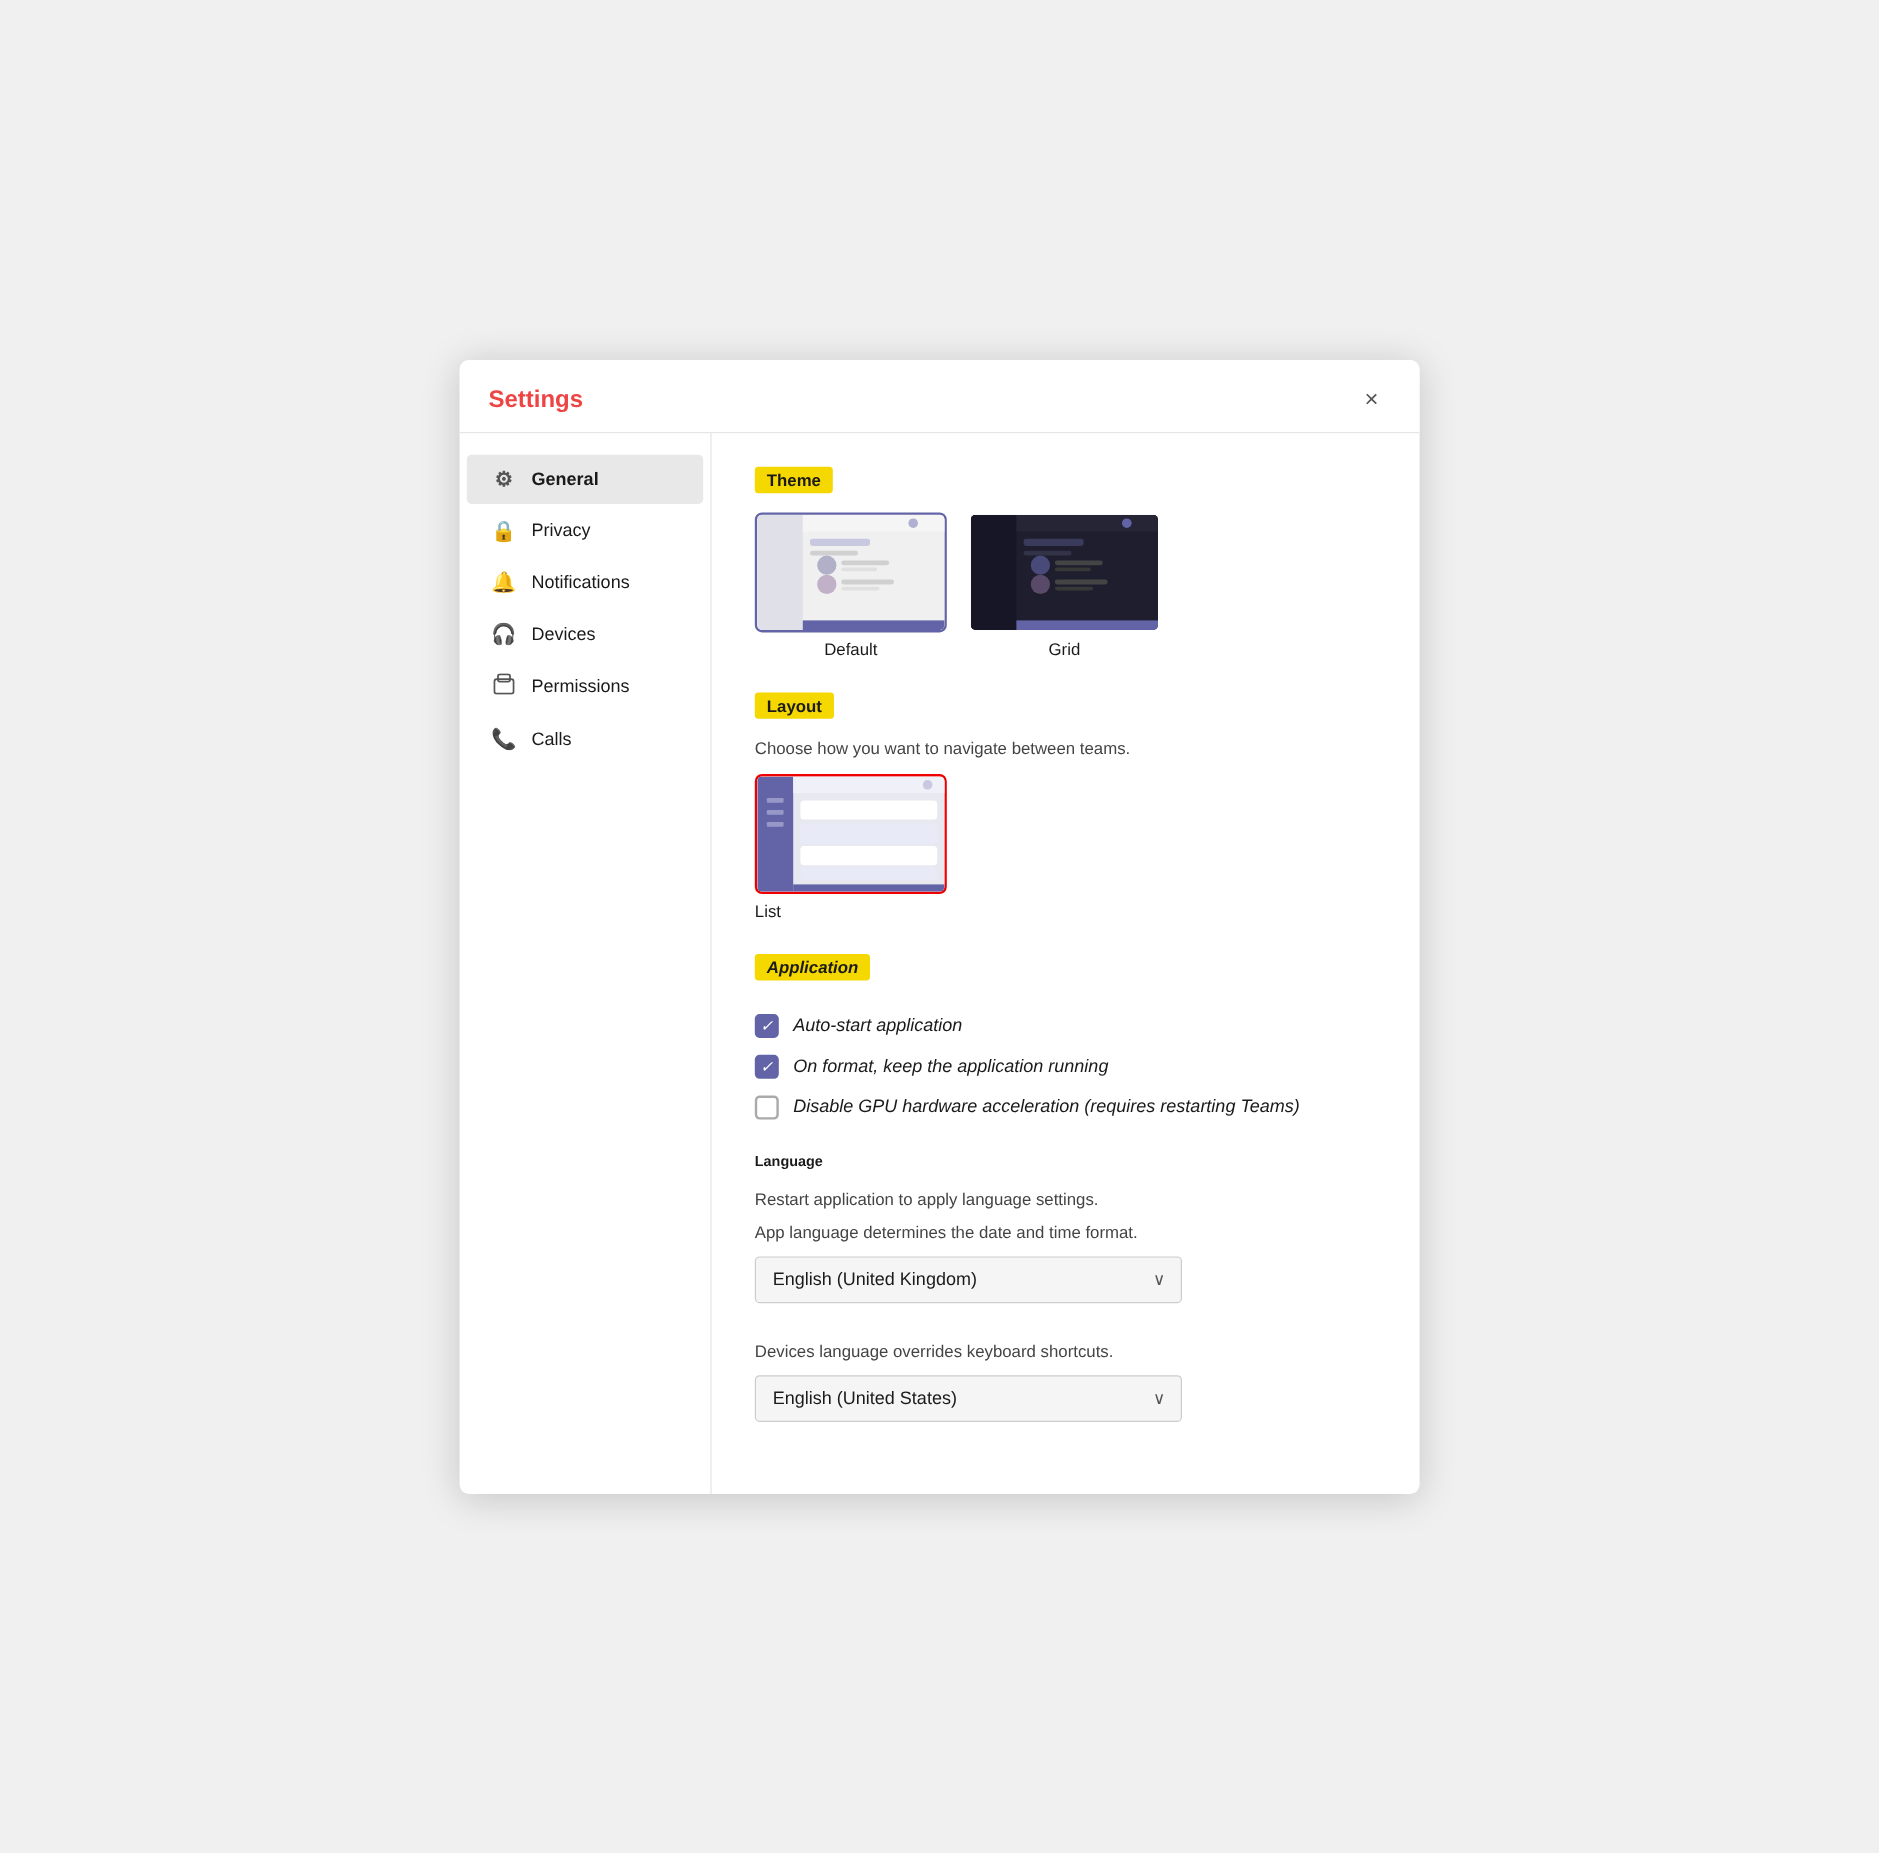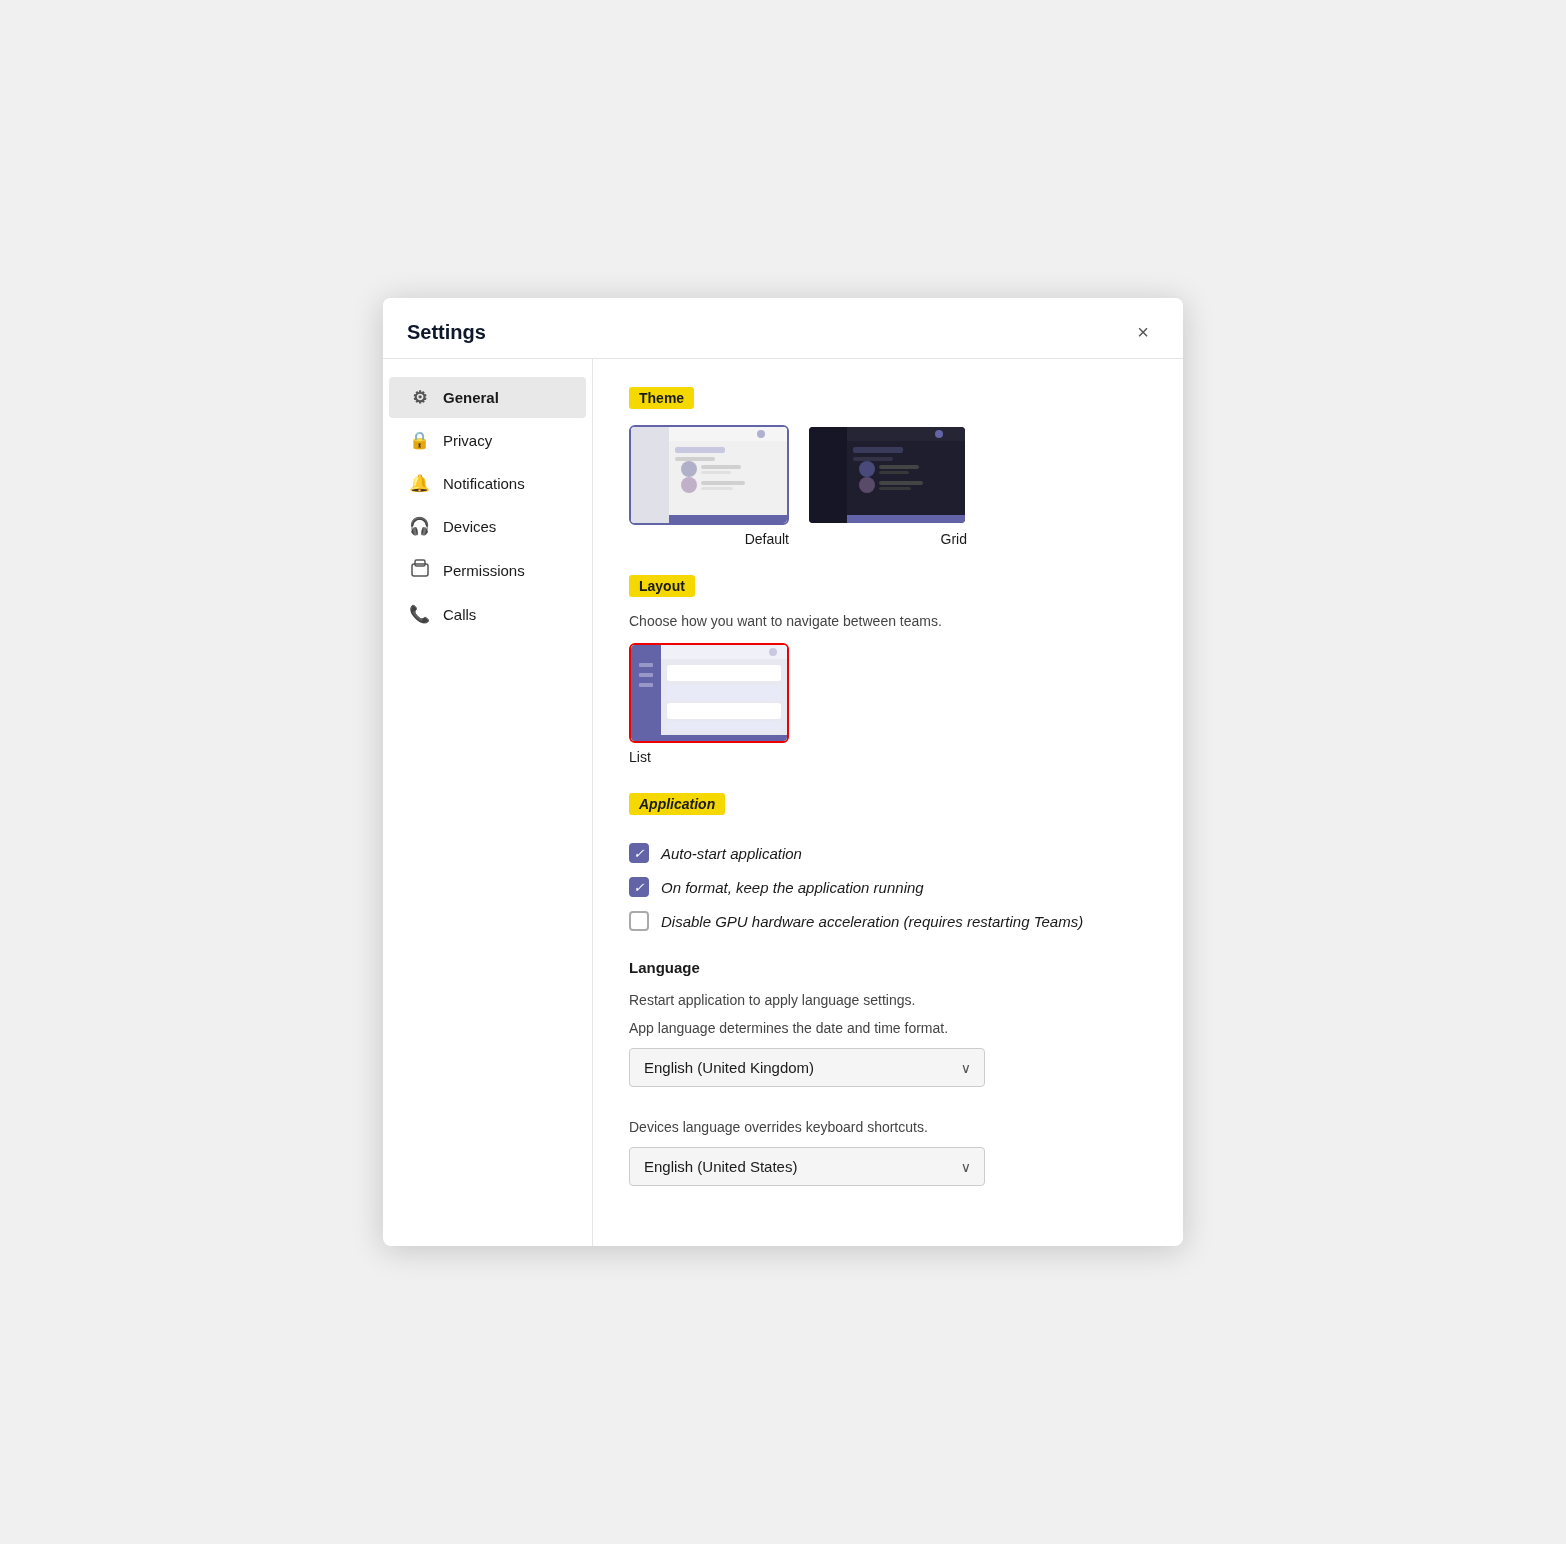--- a/index.html
+++ b/index.html
@@ -25,21 +25,21 @@
       display: flex;
       align-items: center;
       justify-content: space-between;
       padding: 18px 24px 10px 24px;
       border-bottom: 1px solid #e5e5e5;
       background: #fff;
     }
     .titlebar-title {
       font-size: 20px;
       font-weight: 700;
-      color: #0f172a;
+      color: #ef4444;
     }
     .close-btn {
       background: none;
       border: none;
       cursor: pointer;
       font-size: 20px;
       color: #555;
       width: 32px;
       height: 32px;
       display: flex;
@@ -94,21 +94,21 @@
       margin-bottom: 16px;
     }
     .theme-row {
       display: flex;
       gap: 18px;
       margin-bottom: 28px;
     }
     .theme-card {
       display: flex;
       flex-direction: column;
-      align-items: flex-end;
+      align-items: center;
       cursor: pointer;
     }
     .theme-preview {
       width: 160px;
       height: 100px;
       border-radius: 6px;
       overflow: hidden;
       border: 2px solid transparent;
       position: relative;
     }
@@ -186,21 +186,21 @@
     }
     .checkmark {
       color: #fff;
       font-size: 13px;
       line-height: 1;
     }
 
     
     .language-section {}
     .lang-title {
-      font-size: 15px;
+      font-size: 12px;
       font-weight: 700;
       color: #1a1a1a;
       margin-bottom: 16px;
     }
     .lang-desc {
       font-size: 14px;
       color: #444;
       margin-bottom: 12px;
     }
     .lang-select-wrapper {

